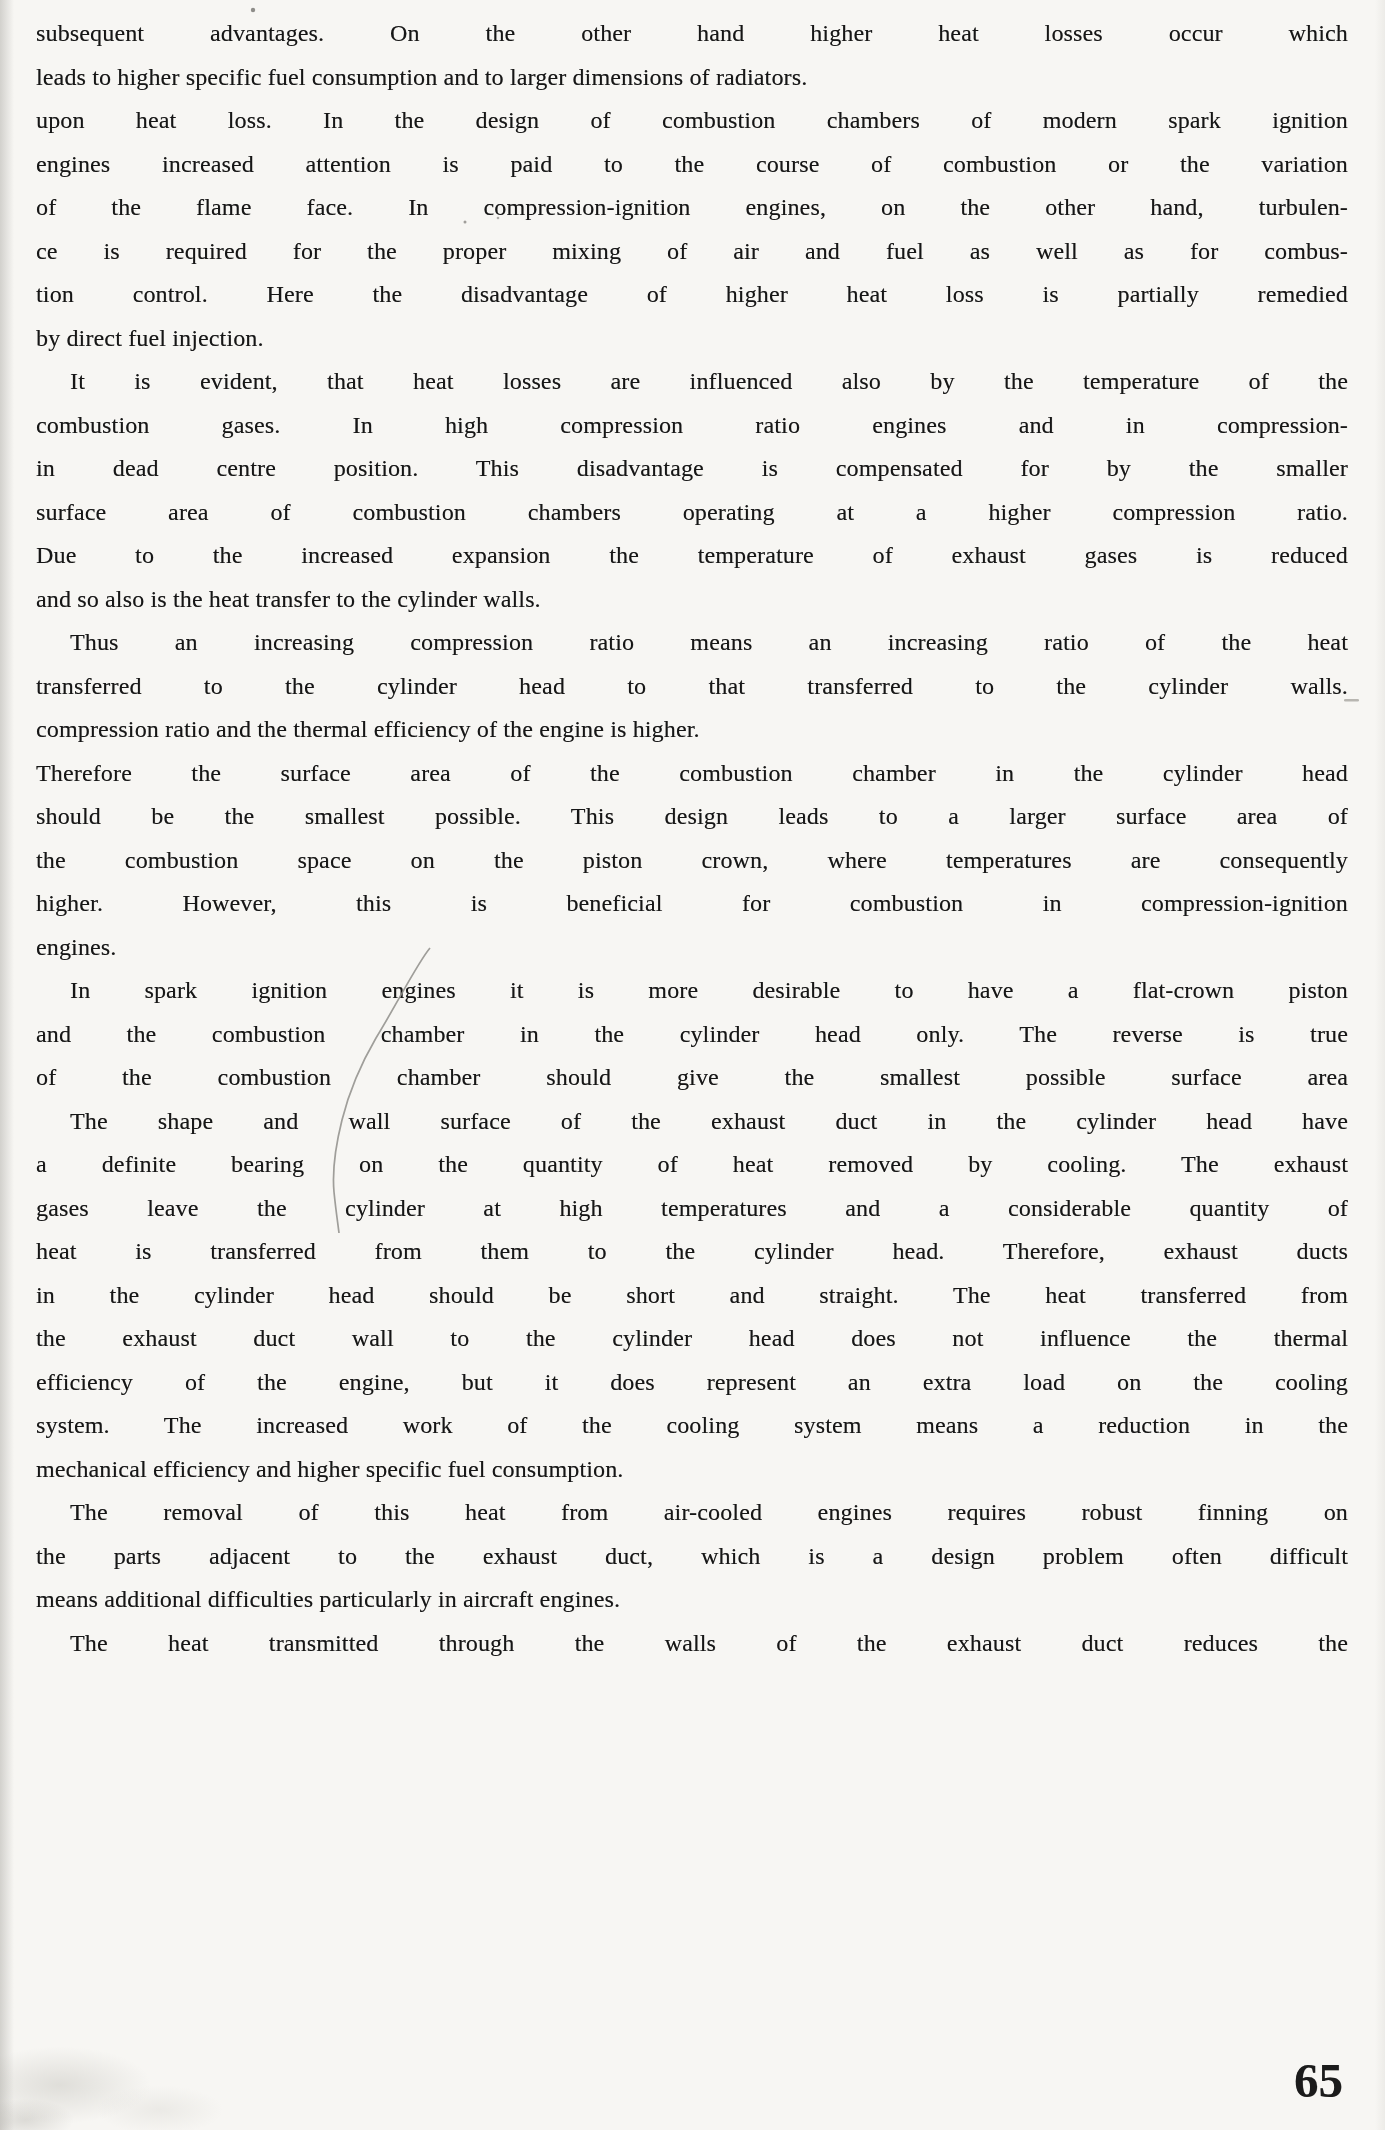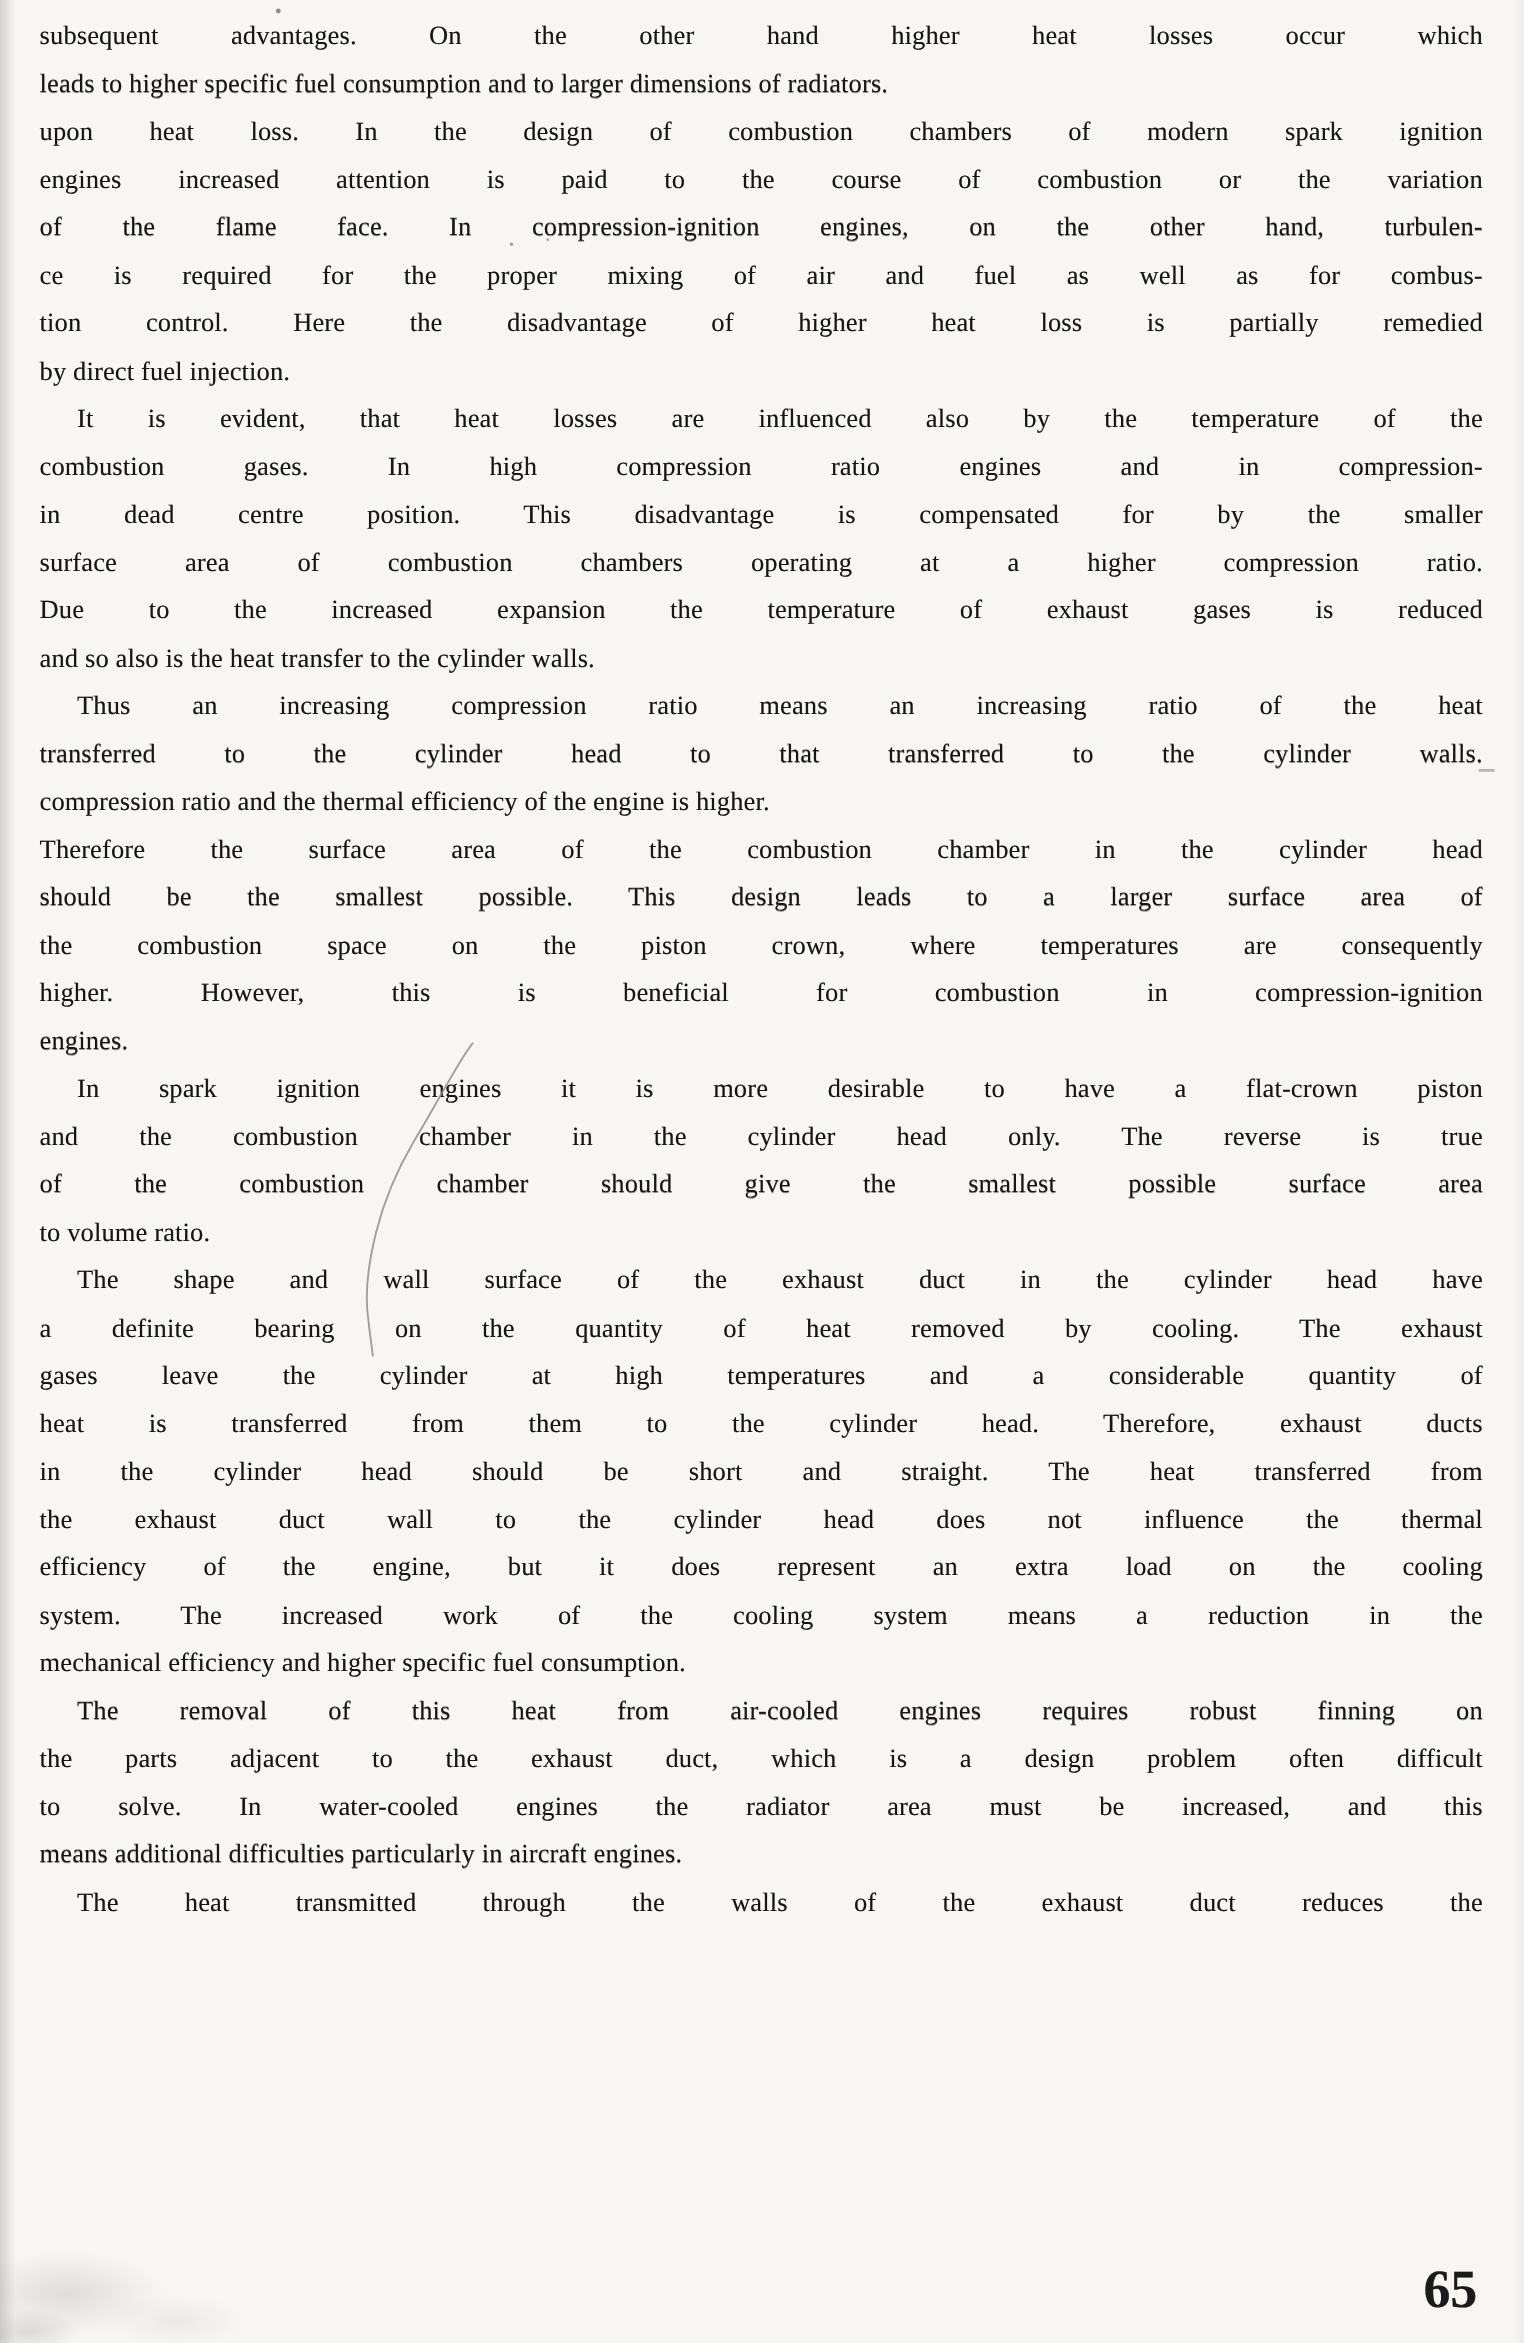--- a/index.html
+++ b/index.html
@@ -95,37 +95,35 @@
         <div class="line">Therefore the surface area of the combustion chamber in the cylinder head</div>
         <div class="line">should be the smallest possible. This design leads to a larger surface area of</div>
         <div class="line">the combustion space on the piston crown, where temperatures are consequently</div>
         <div class="line">higher. However, this is beneficial for combustion in compression-ignition</div>
         <div class="line para-end">engines.</div>
       </div>
       <div class="paragraph">
         <div class="line indented">In spark ignition engines it is more desirable to have a flat-crown piston</div>
         <div class="line">and the combustion chamber in the cylinder head only. The reverse is true</div>
         <div class="line">of the combustion chamber should give the smallest possible surface area</div>
-        <div class="line para-end">to volume ratio.</div>
       </div>
       <div class="paragraph">
         <div class="line indented">The shape and wall surface of the exhaust duct in the cylinder head have</div>
         <div class="line">a definite bearing on the quantity of heat removed by cooling. The exhaust</div>
         <div class="line">gases leave the cylinder at high temperatures and a considerable quantity of</div>
         <div class="line">heat is transferred from them to the cylinder head. Therefore, exhaust ducts</div>
         <div class="line">in the cylinder head should be short and straight. The heat transferred from</div>
         <div class="line">the exhaust duct wall to the cylinder head does not influence the thermal</div>
         <div class="line">efficiency of the engine, but it does represent an extra load on the cooling</div>
         <div class="line">system. The increased work of the cooling system means a reduction in the</div>
         <div class="line para-end">mechanical efficiency and higher specific fuel consumption.</div>
       </div>
       <div class="paragraph">
         <div class="line indented">The removal of this heat from air-cooled engines requires robust finning on</div>
         <div class="line">the parts adjacent to the exhaust duct, which is a design problem often difficult</div>
-        <div class="line">to solve. In water-cooled engines the radiator area must be increased, and this</div>
         <div class="line para-end">means additional difficulties particularly in aircraft engines.</div>
       </div>
       <div class="paragraph">
         <div class="line indented">The heat transmitted through the walls of the exhaust duct reduces the</div>
       </div>
     </div>
 
   <div class="page-number">65</div>
 
   <svg class="artifacts" viewBox="0 0 1385 2130" xmlns="http://www.w3.org/2000/svg">

